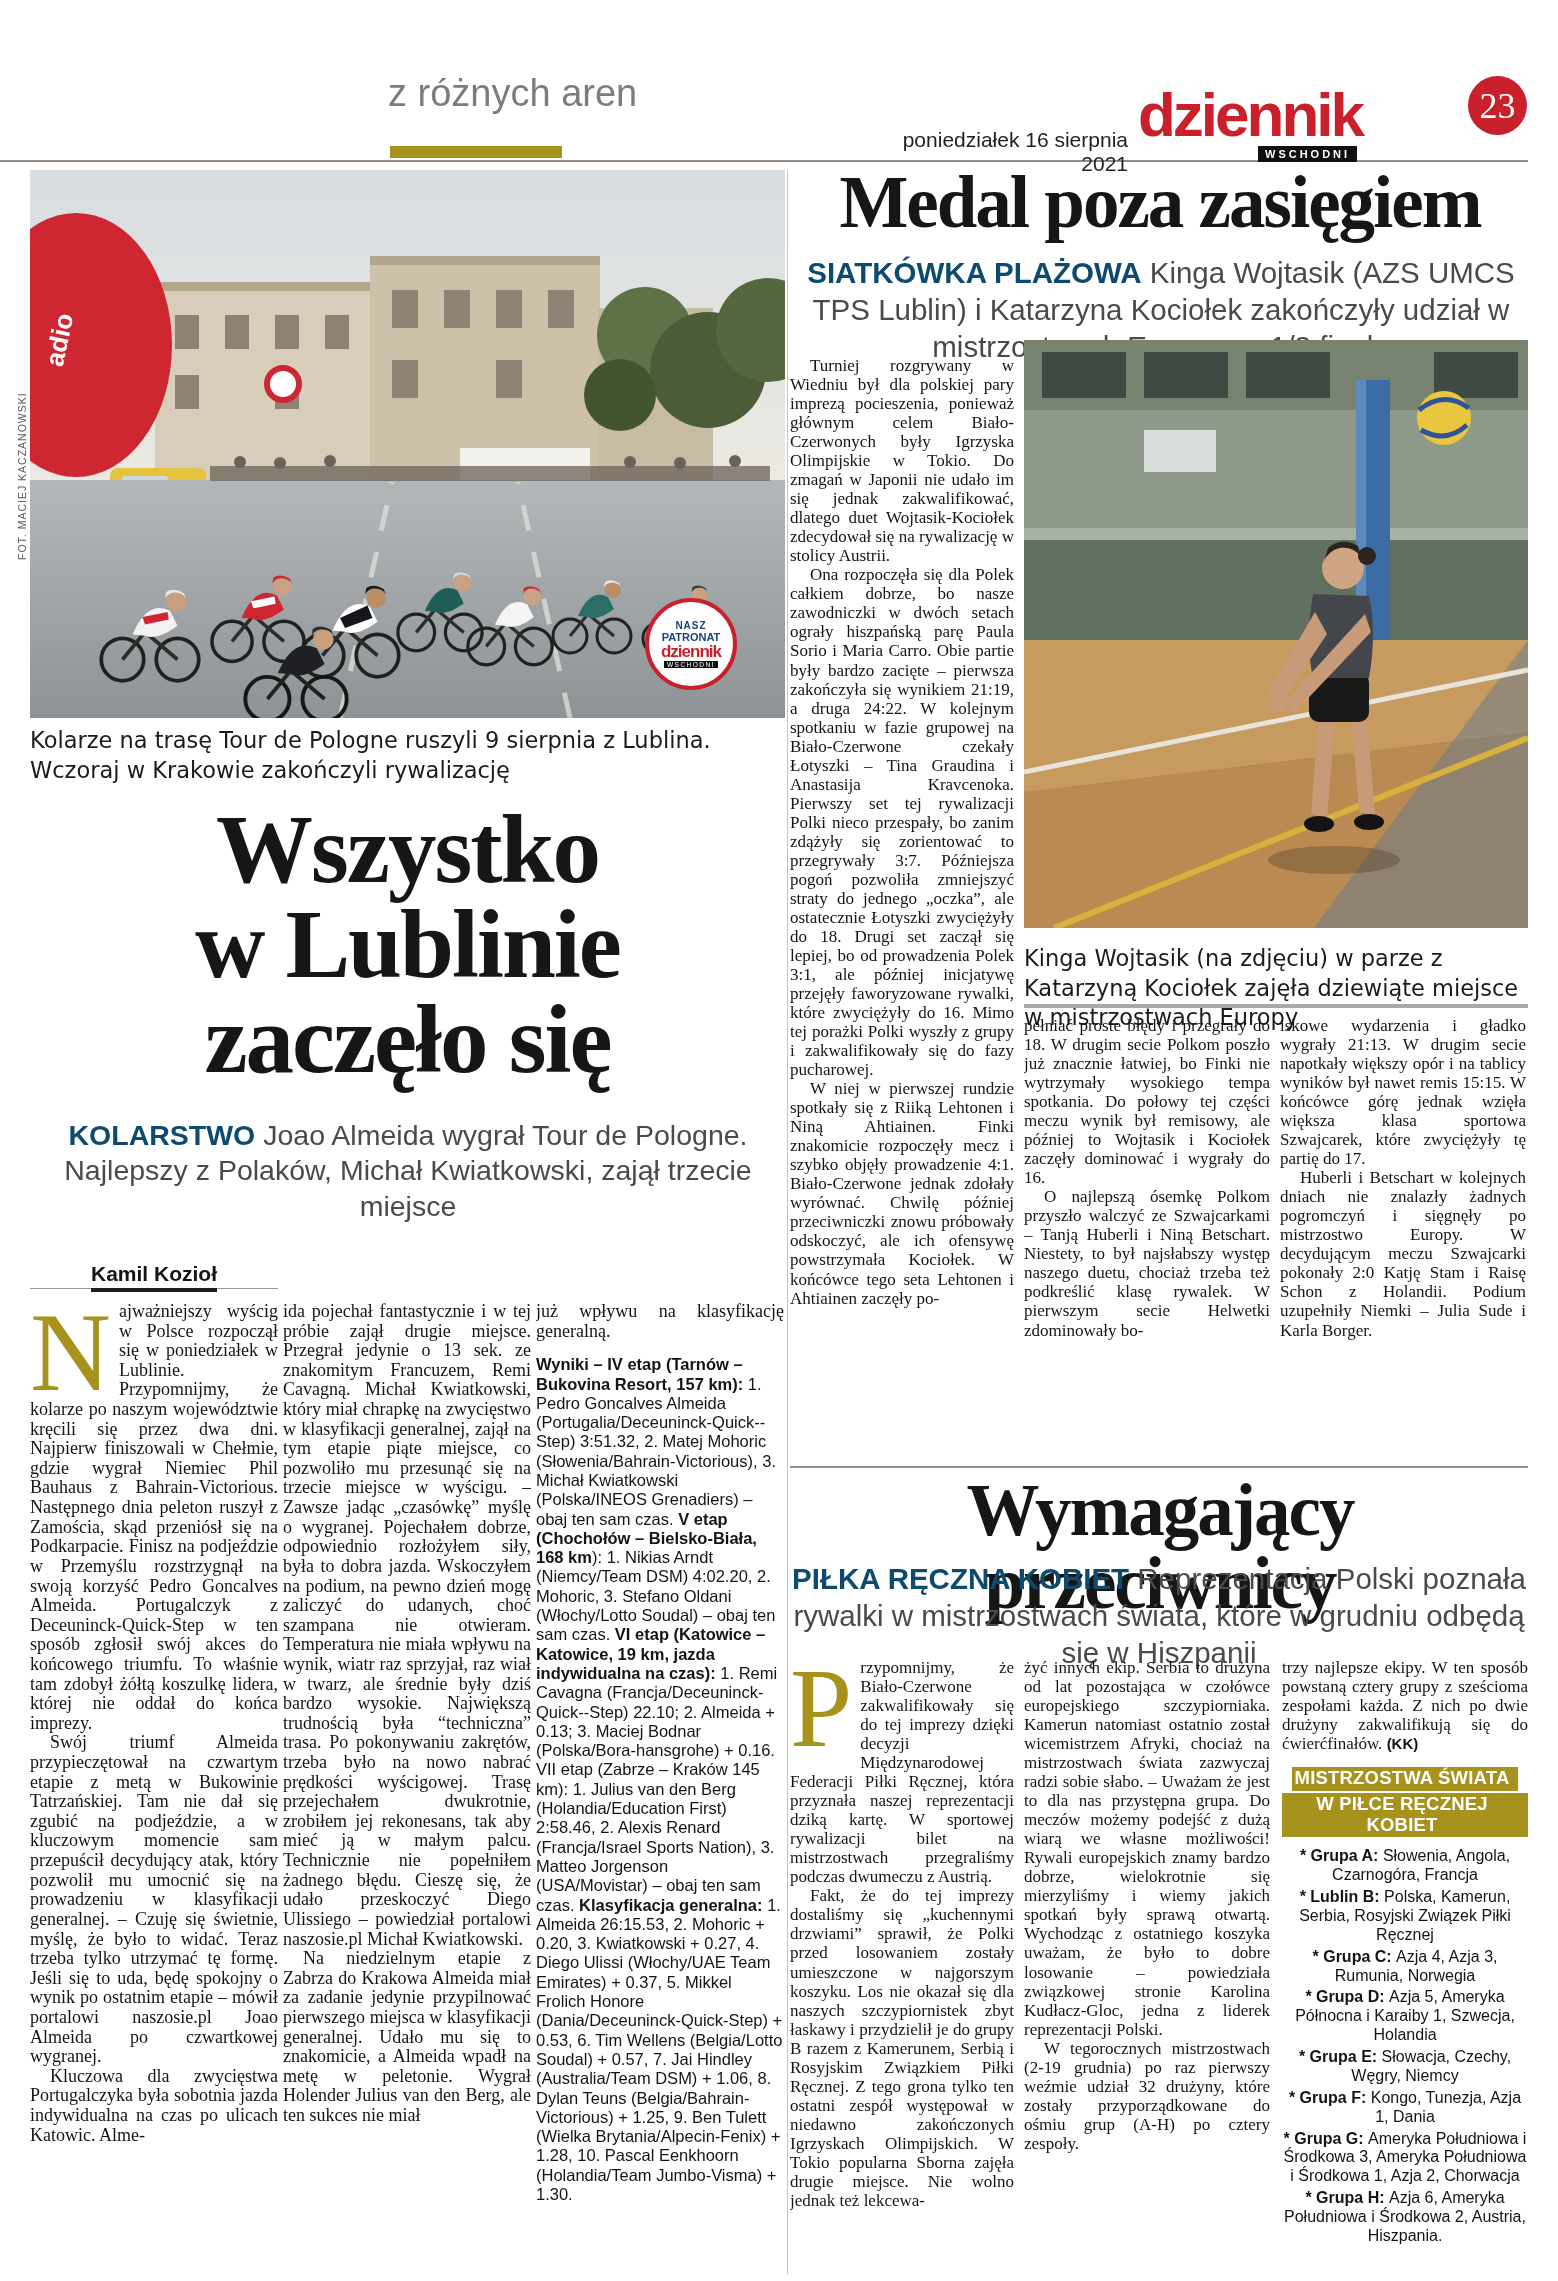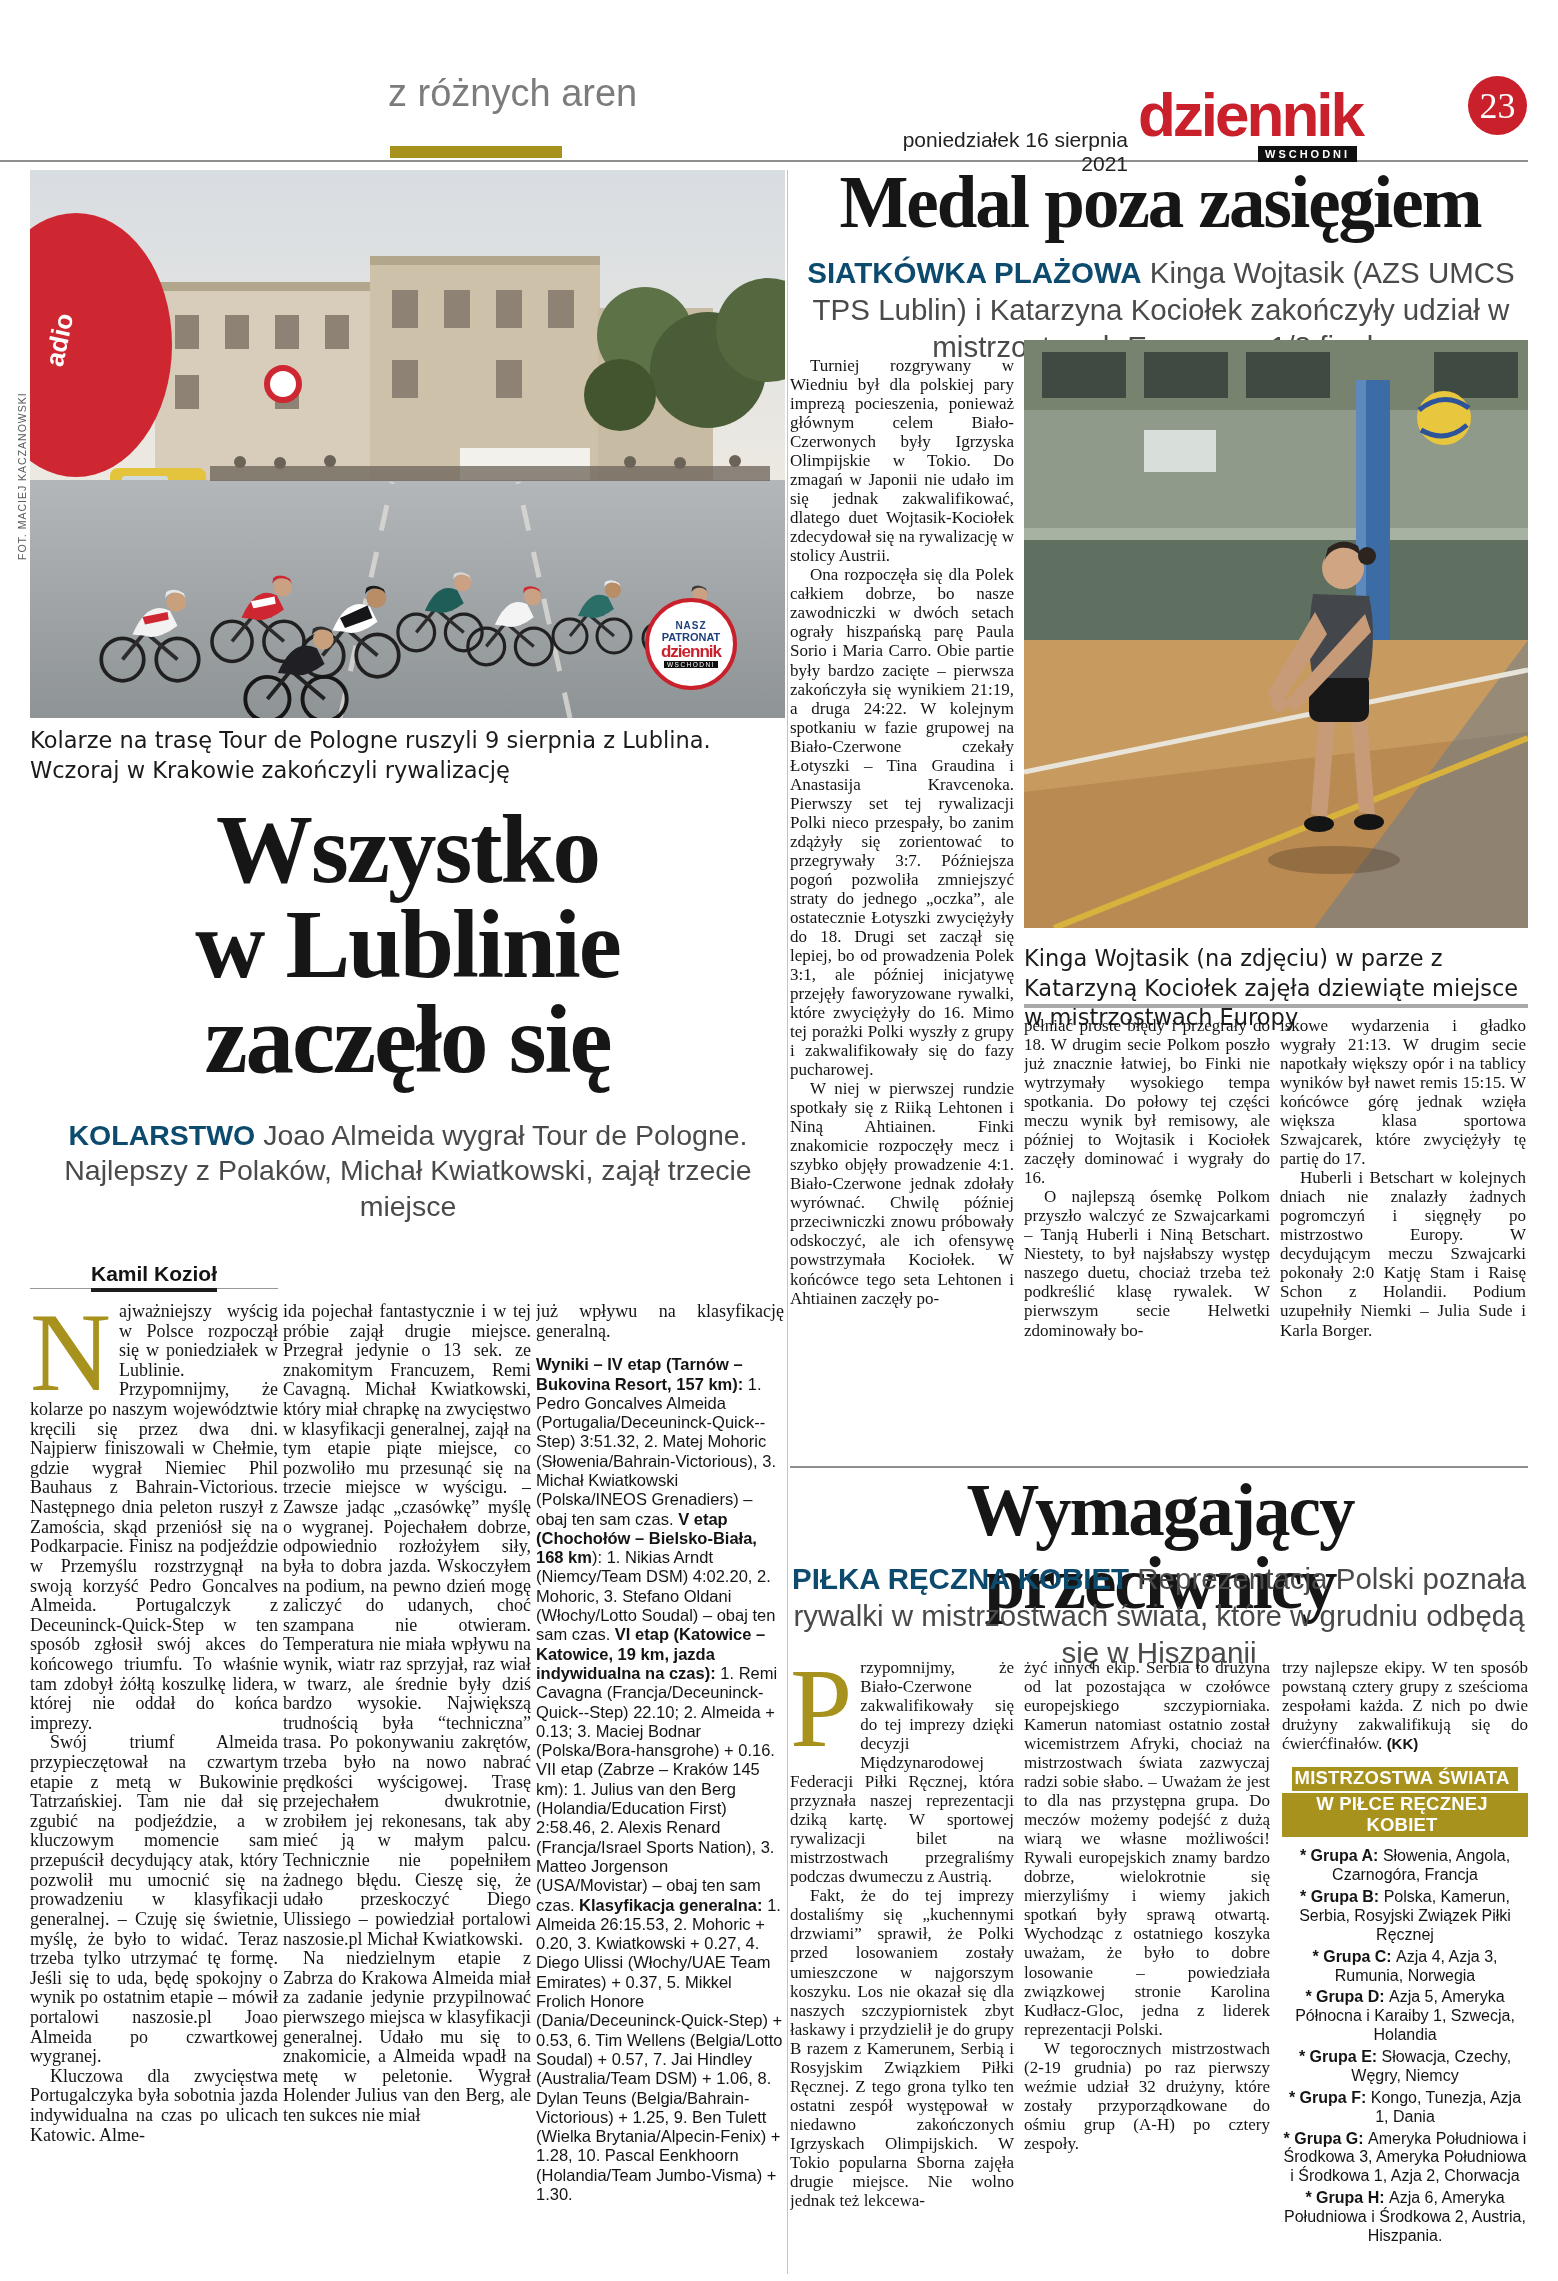--- a/index.html
+++ b/index.html
@@ -326,21 +326,21 @@
     <p>żyć innych ekip. Serbia to drużyna od lat pozostająca w czołówce europejskiego szczypiorniaka. Kamerun natomiast ostatnio został wicemistrzem Afryki, chociaż na mistrzostwach świata zazwyczaj radzi sobie słabo. – Uważam że jest to dla nas przystępna grupa. Do meczów możemy podejść z dużą wiarą we własne możliwości! Rywali europejskich znamy bardzo dobrze, wielokrotnie się mierzyliśmy i wiemy jakich spotkań były sprawą otwartą. Wychodząc z ostatniego koszyka uważam, że było to dobre losowanie – powiedziała związkowej stronie Karolina Kudłacz-Gloc, jedna z liderek reprezentacji Polski.</p>
     <p class="ind">W tegorocznych mistrzostwach (2-19 grudnia) po raz pierwszy weźmie udział 32 drużyny, które zostały przyporządkowane do ośmiu grup (A-H) po cztery zespoły.</p>
   </div>
   <div class="col col-r" style="left:1282px;top:1658px;width:246px;height:616px">
     <p><span>trzy najlepsze ekipy. W ten sposób powstaną cztery grupy z sześcioma zespołami każda. Z nich po dwie drużyny zakwalifikują się do ćwierćfinałów.</span> <span class="sig">(KK)</span></p>
     <div class="infobox">
       <div><span class="chip">MISTRZOSTWA ŚWIATA</span></div>
       <div><span class="chip">W PIŁCE RĘCZNEJ KOBIET</span></div>
       <ul class="groups">
         <li><span class="glabel">Grupa A</span><span>Słowenia, Angola, Czarnogóra, Francja</span></li>
-        <li><span class="glabel">Grupa B</span><span>Polska, Kamerun, Serbia, Rosyjski Związek Piłki Ręcznej</span></li>
+        <li><span class="glabel">Lublin B</span><span>Polska, Kamerun, Serbia, Rosyjski Związek Piłki Ręcznej</span></li>
         <li><span class="glabel">Grupa C</span><span>Azja 4, Azja 3, Rumunia, Norwegia</span></li>
         <li><span class="glabel">Grupa D</span><span>Azja 5, Ameryka Północna i Karaiby 1, Szwecja, Holandia</span></li>
         <li><span class="glabel">Grupa E</span><span>Słowacja, Czechy, Węgry, Niemcy</span></li>
         <li><span class="glabel">Grupa F</span><span>Kongo, Tunezja, Azja 1, Dania</span></li>
         <li><span class="glabel">Grupa G</span><span>Ameryka Południowa i Środkowa 3, Ameryka Południowa i Środkowa 1, Azja 2, Chorwacja</span></li>
         <li><span class="glabel">Grupa H</span><span>Azja 6, Ameryka Południowa i Środkowa 2, Austria, Hiszpania.</span></li>
       </ul>
     </div>
   </div>
 

